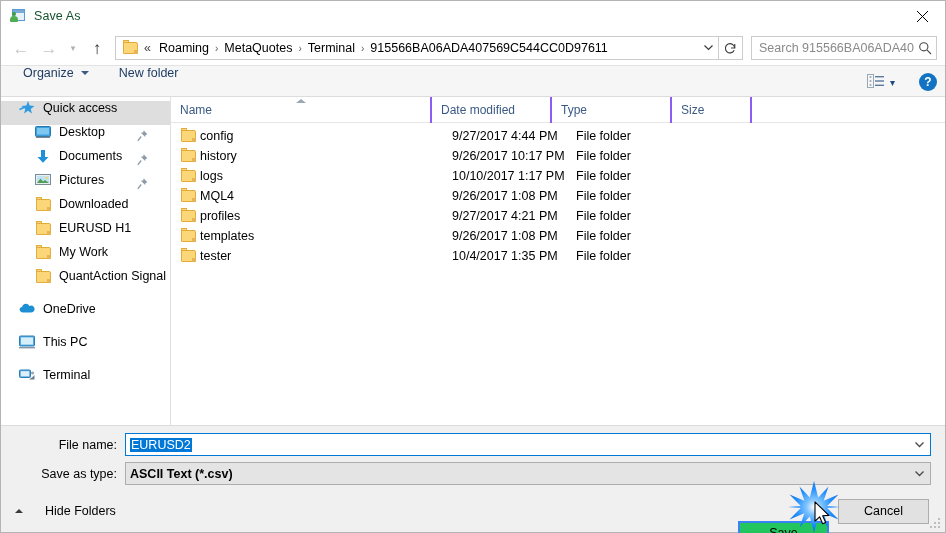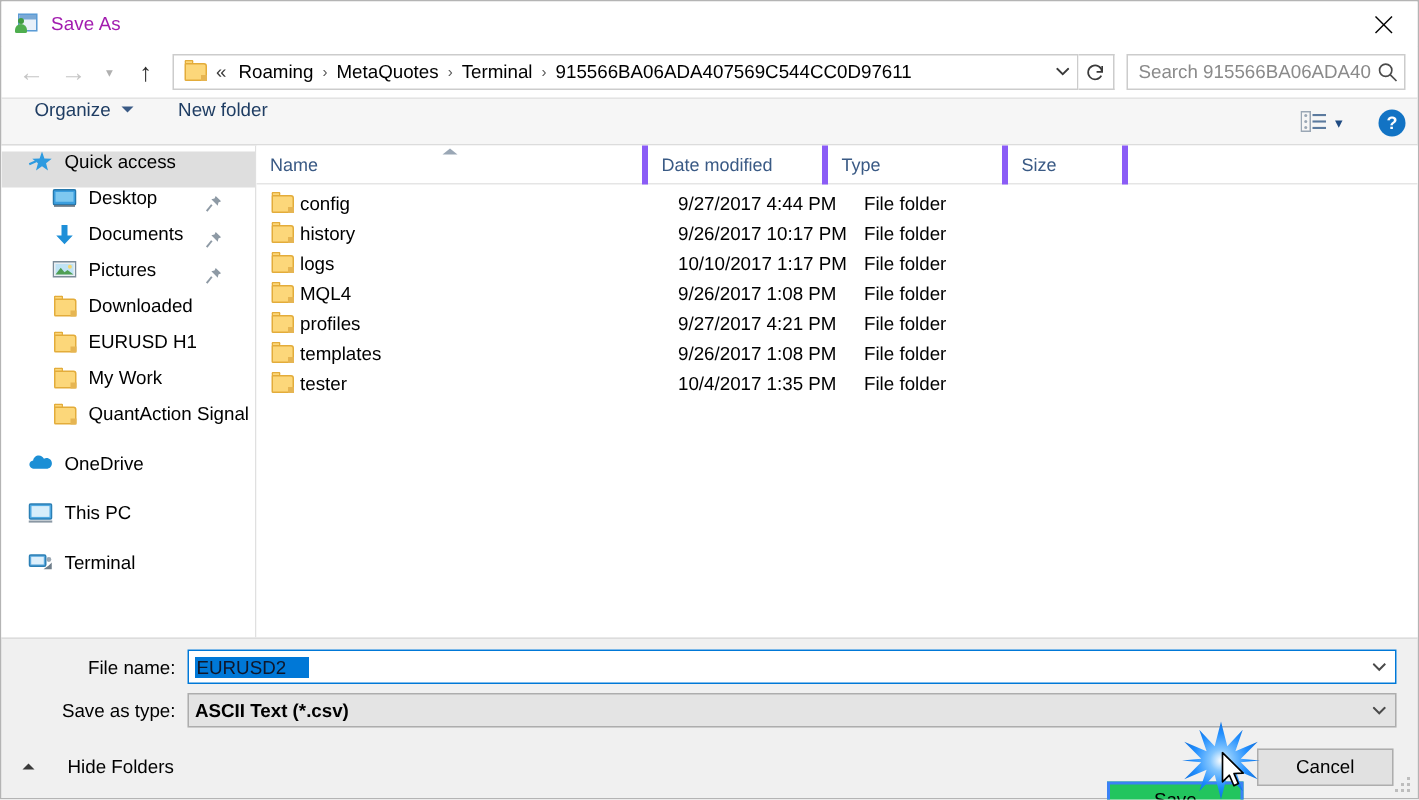--- a/index.html
+++ b/index.html
@@ -59,21 +59,21 @@
     background: #3f9b3f;
   }
   .title-icon .person .body {
     position: absolute; left: 0px; top: 4px;
     width: 8px; height: 6px;
     border-radius: 4px 4px 1px 1px;
     background: #4fae4f;
   }
   .title-text {
     font-size: 12.5px;
-    color: #a21caf;
+    color: #14532d;
     letter-spacing: 0.1px;
   }
   .close-btn {
     position: absolute;
     right: 0; top: 0;
     width: 46px; height: 30px;
     display: flex; align-items: center; justify-content: center;
     cursor: default;
   }
   .close-btn svg { display: block; }
@@ -296,21 +296,21 @@
     border-bottom: 1px solid #e5e5e5;
     position: relative;
     background: #ffffff;
   }
   .col {
     font-size: 12px;
     color: #3a5a85;
     display: flex;
     align-items: center;
     padding-left: 9px;
-    border-right: 4px solid #8b5cf6;
+    border-right: 2px solid #8b5cf6;
     position: relative;
     height: 26px;
     white-space: nowrap;
   }
   .col.c-name { width: 261px; flex: 0 0 261px; }
   .col.c-date { width: 120px; flex: 0 0 120px; }
   .col.c-type { width: 120px; flex: 0 0 120px; }
   .col.c-size { width: 80px; flex: 0 0 80px; }
   .col.c-rest { flex: 1 1 auto; border-right: none; }
   .sort-caret {
@@ -382,22 +382,22 @@
   }
   .combo .val {
     flex: 1 1 auto;
     padding-left: 4px;
     font-size: 12.5px;
     overflow: hidden;
     white-space: nowrap;
   }
   .combo .val .sel {
     background: #0078d7;
-    color: #0f172a;
-    padding: 1px 15px 1px 1px;
+    color: #ffffff;
+    padding: 1px 1px 1px 1px;
   }
   .combo .drop {
     width: 22px; flex: 0 0 22px;
     height: 21px;
     display: flex; align-items: center; justify-content: center;
     color: #4a4a4a;
   }
 
   
   .footer {

